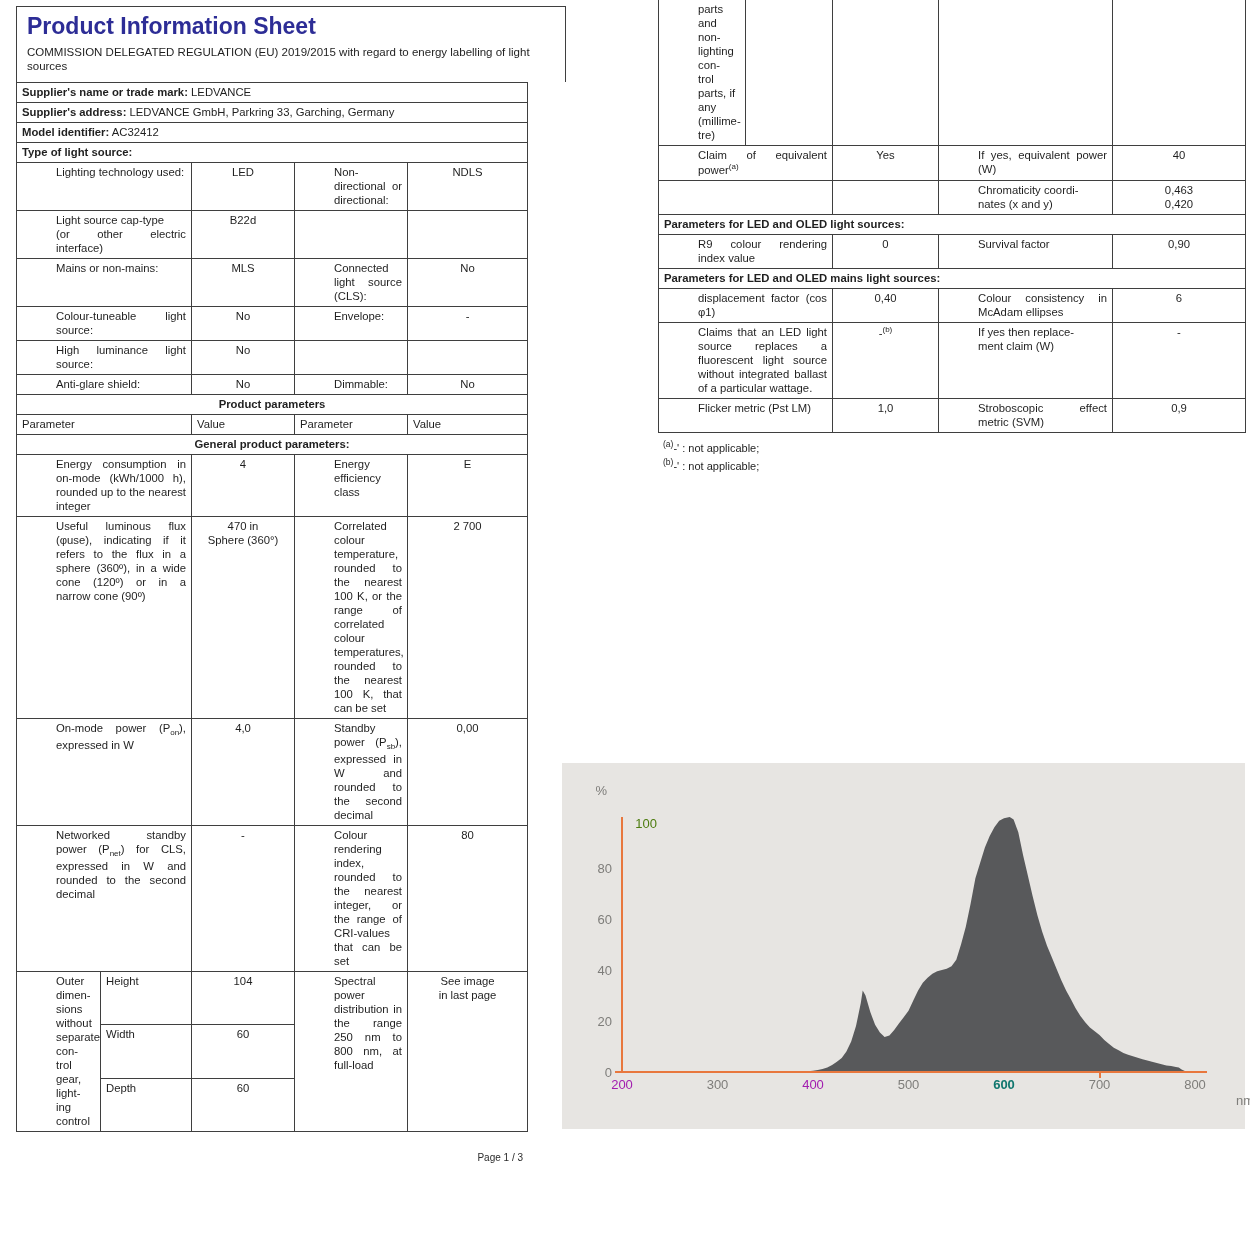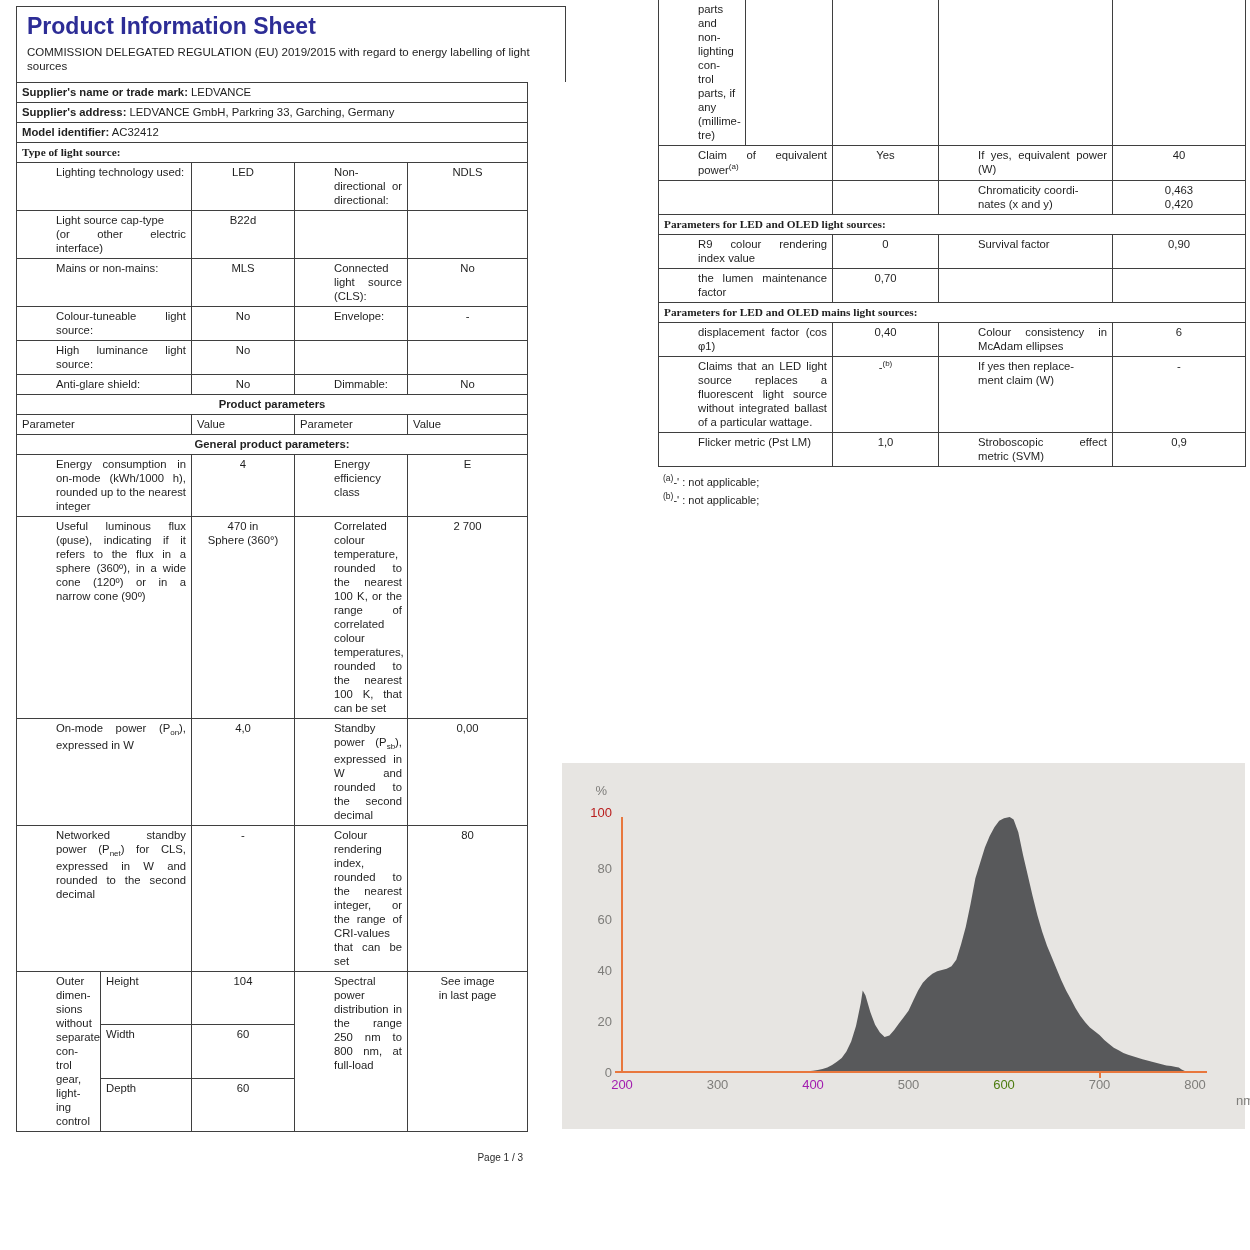--- a/index.html
+++ b/index.html
@@ -26,21 +26,21 @@
   }
   #left-page table.tbl{width:511px;}
   #right-page table.tbl{width:587px;}
   .tbl td{
     border:1px solid #3f3f3f;vertical-align:top;
     padding:2px 5px 3px 5px;overflow:hidden;
   }
   .tbl-right tr.cut td{border-top:none;}
   td.p{text-align:justify;padding-left:39px;}
   td.v{text-align:center;}
-  td.sec{font-weight:bold;font-family:Liberation Serif, serif;}
+  td.sec{font-weight:bold;}
   td.sec-c{font-weight:bold;text-align:center;}
   td.pre{white-space:pre-line;}
   .lbl{font-weight:bold;}
   sub{font-size:8px;}
   sup{font-size:8px;}
   .page-num{margin-top:20px;text-align:right;font-size:10px;color:#2a2a2a;padding-right:4px;}
 
   .footnotes{margin-top:6px;padding-left:5px;font-size:11px;color:#1f1f1f;}
   .footnotes div{margin-bottom:4px;}
   .footnotes sup{font-size:8.5px;}
@@ -233,26 +233,20 @@
     <tr>
           <td colspan="5" class="sec">Parameters for LED and OLED light sources:</td>
         </tr>
     <tr>
       <td colspan="2" class="p">R9 colour rendering index value</td>
       <td class="v">0</td>
       <td class="p">Survival factor</td>
       <td class="v">0,90</td>
     </tr>
     <tr>
-      <td colspan="2" class="p">the lumen maintenance factor</td>
-      <td class="v">0,70</td>
-      <td></td>
-      <td></td>
-    </tr>
-    <tr>
           <td colspan="5" class="sec">Parameters for LED and OLED mains light sources:</td>
         </tr>
     <tr>
       <td colspan="2" class="p">displacement factor (cos φ1)</td>
       <td class="v">0,40</td>
       <td class="p">Colour consistency in McAdam ellipses</td>
       <td class="v">6</td>
     </tr>
     <tr>
       <td colspan="2" class="p">Claims that an LED light source replaces a fluorescent light source without integrated ballast of a particular wattage.</td>
@@ -277,31 +271,31 @@
 </div>
 
 <div id="chart-panel" style="background: rgb(231, 229, 226);">
   <div id="y-unit" style="color: rgb(126, 125, 122);">%</div>
   <div id="ylabels">
       <div class="ytick-label" style="left: 0px; top: 309px; color: rgb(126, 125, 122);">0</div>
       <div class="ytick-label" style="left: 0px; top: 258px; color: rgb(126, 125, 122);">20</div>
       <div class="ytick-label" style="left: 0px; top: 207px; color: rgb(126, 125, 122);">40</div>
       <div class="ytick-label" style="left: 0px; top: 156px; color: rgb(126, 125, 122);">60</div>
       <div class="ytick-label" style="left: 0px; top: 105px; color: rgb(126, 125, 122);">80</div>
-      <div class="ytick-label" style="left: 0px; top: 49px; color: #b91c1c;">100</div>
+      <div class="ytick-label" style="left: 0px; top: 60px; color: #4d7c0f; padding-left: 45px;">100</div>
     </div>
   <svg id="spd-svg" viewBox="0 0 573 255" preserveAspectRatio="none">
     <polygon id="area-poly" points="171.9,255 171.9,255.0 186.2,254.2 191.0,253.7 195.8,253.0 200.5,251.9 205.3,250.4 210.1,247.9 214.9,244.8 219.7,241.0 224.4,234.6 229.2,224.4 234.0,209.1 238.8,186.1 240.7,173.4 243.5,178.5 248.3,195.1 253.1,207.8 257.9,215.5 262.6,220.1 267.4,218.5 272.2,212.9 276.9,206.6 281.7,200.2 286.5,193.8 291.3,183.6 296.1,173.4 300.8,165.8 305.6,160.7 310.4,156.8 315.2,154.3 319.9,153.0 324.7,151.7 329.5,149.2 334.3,142.8 339.0,127.5 343.8,109.7 348.6,86.7 353.4,61.2 358.1,45.9 362.9,30.6 367.7,19.1 372.4,10.2 377.2,3.8 382.0,1.3 387.7,0.0 391.6,2.6 396.3,15.3 401.1,38.3 405.9,58.7 410.6,79.1 415.4,98.2 420.2,114.8 425.0,128.8 429.8,140.3 434.5,151.7 439.3,163.2 444.1,173.4 448.9,182.3 453.6,191.3 458.4,198.9 463.2,205.3 467.9,210.4 472.7,214.2 477.5,218.0 482.3,223.1 487.1,226.9 491.8,230.8 496.6,233.3 501.4,235.9 506.1,237.7 510.9,239.2 515.7,240.7 520.5,242.3 525.3,243.5 530.0,244.8 534.8,246.1 539.6,247.3 544.4,248.4 549.1,249.1 553.9,249.9 556.8,250.4 559.6,252.4 563.4,254.2 565.4,255.0 565.4,255" fill="#58595b"></polygon>
   </svg>
   <div class="axis" id="axis-y" style="background: rgb(232, 119, 61);"></div>
   <div class="axis" id="axis-x" style="background: rgb(232, 119, 61);"></div>
   <div class="axis" id="tick-700" style="background: rgb(232, 119, 61);"></div>
   <div id="xlabels">
       <div class="tick-label" style="left: 60px; top: 314px; color: #a21caf;">200</div>
       <div class="tick-label" style="left: 155.5px; top: 314px; color: rgb(126, 125, 122);">300</div>
       <div class="tick-label" style="left: 251px; top: 314px; color: #a21caf;">400</div>
       <div class="tick-label" style="left: 346.5px; top: 314px; color: rgb(126, 125, 122);">500</div>
-      <div class="tick-label" style="left: 442px; top: 314px; color: #4d7c0f;">600</div>
+      <div class="tick-label" style="left: 442px; top: 314px; color: #0f766e; font-weight: bold;">600</div>
       <div class="tick-label" style="left: 537.5px; top: 314px; color: rgb(126, 125, 122);">700</div>
       <div class="tick-label" style="left: 633px; top: 314px; color: rgb(126, 125, 122);">800</div>
     </div>
   <div id="x-unit" style="color: rgb(126, 125, 122); margin-left: 42px;">nm</div>
 </div>
 
 </body></html>

